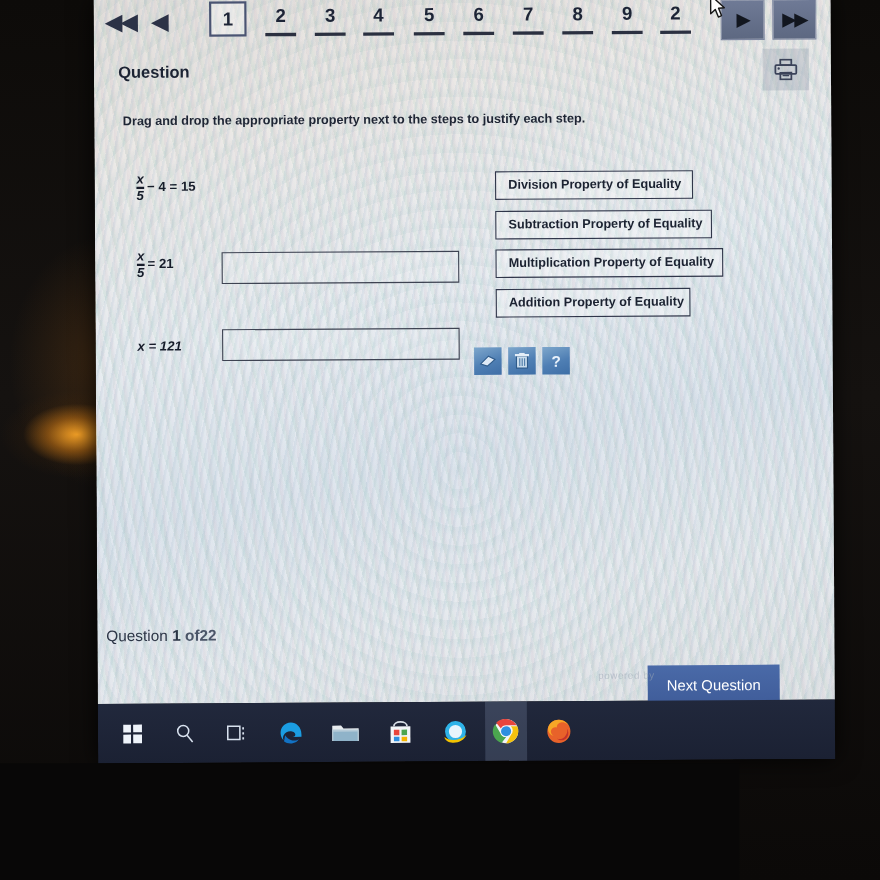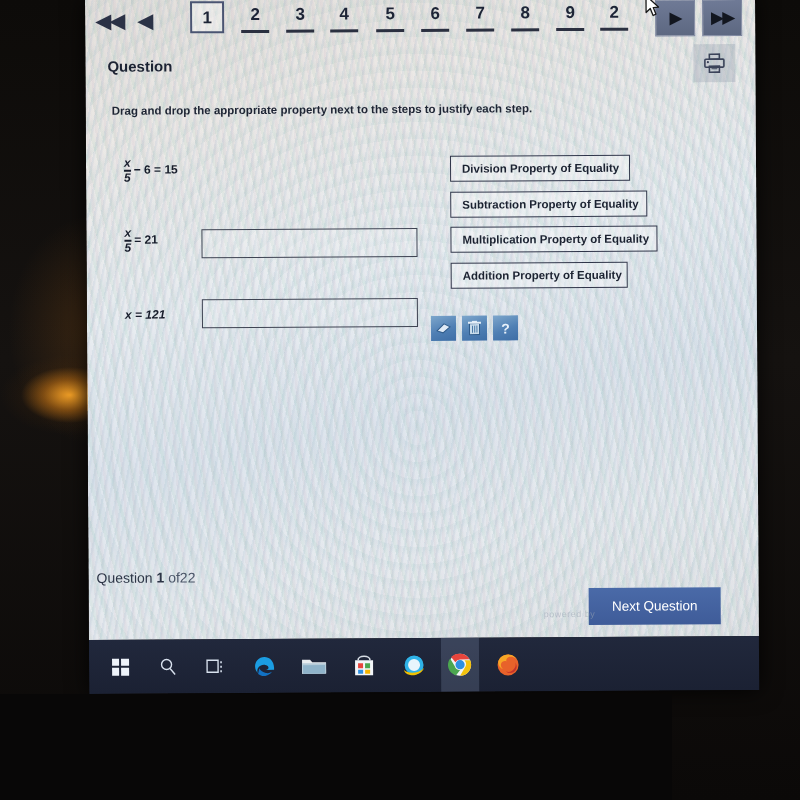--- a/index.html
+++ b/index.html
@@ -96,23 +96,23 @@
   .toolicon{
     position:absolute;width:25px;height:25px;
     background:linear-gradient(160deg,#7ea7cc 0%,#4f7fb4 55%,#3e6ea6 100%);
     display:flex;align-items:center;justify-content:center;
     color:#e9f2fb;font-size:14px;font-weight:bold;
   }
 
   
   #footq{position:absolute;left:8px;top:570px;font-size:14px;color:#2c3546;}
   #footq b{font-weight:bold;}
-  #footq span.light{color:#4b5668;}
+  #footq span.light{color:#4b5668;font-weight:bold;}
   #nextbtn{
-    position:absolute;left:500px;top:591px;width:132px;height:37px;
+    position:absolute;left:500px;top:608px;width:120px;height:37px;
     background:linear-gradient(180deg,#4a6aa8 0%,#3f5c99 100%);
     color:#fff;font-size:13.5px;
     display:flex;align-items:center;justify-content:center;
   }
   #powered{
     position:absolute;left:455px;top:612px;font-size:9px;color:#9aa6b4;opacity:.55;
     letter-spacing:.5px;
   }
   #ghosttext{
     position:absolute;left:10px;top:624px;font-size:12px;color:#7d8899;opacity:.5;
@@ -168,21 +168,21 @@
         </svg>
       </div>
 
       <div id="prompt">Drag and drop the appropriate property next to the steps to justify each step.</div>
 
       <div class="eq" style="left:38px;top:158px;">
         <span class="frac">
           <span class="n">x</span>
           <span class="bar"></span>
           <span class="d">5</span>
-        </span><span class="rest">− 6 = 15</span>
+        </span><span class="rest">− 4 = 15</span>
       </div>
 
       <div class="eq" style="left:38px;top:228px;">
         <span class="frac">
           <span class="n">x</span>
           <span class="bar"></span>
           <span class="d">5</span>
         </span><span class="rest">= 21</span>
       </div>
 

